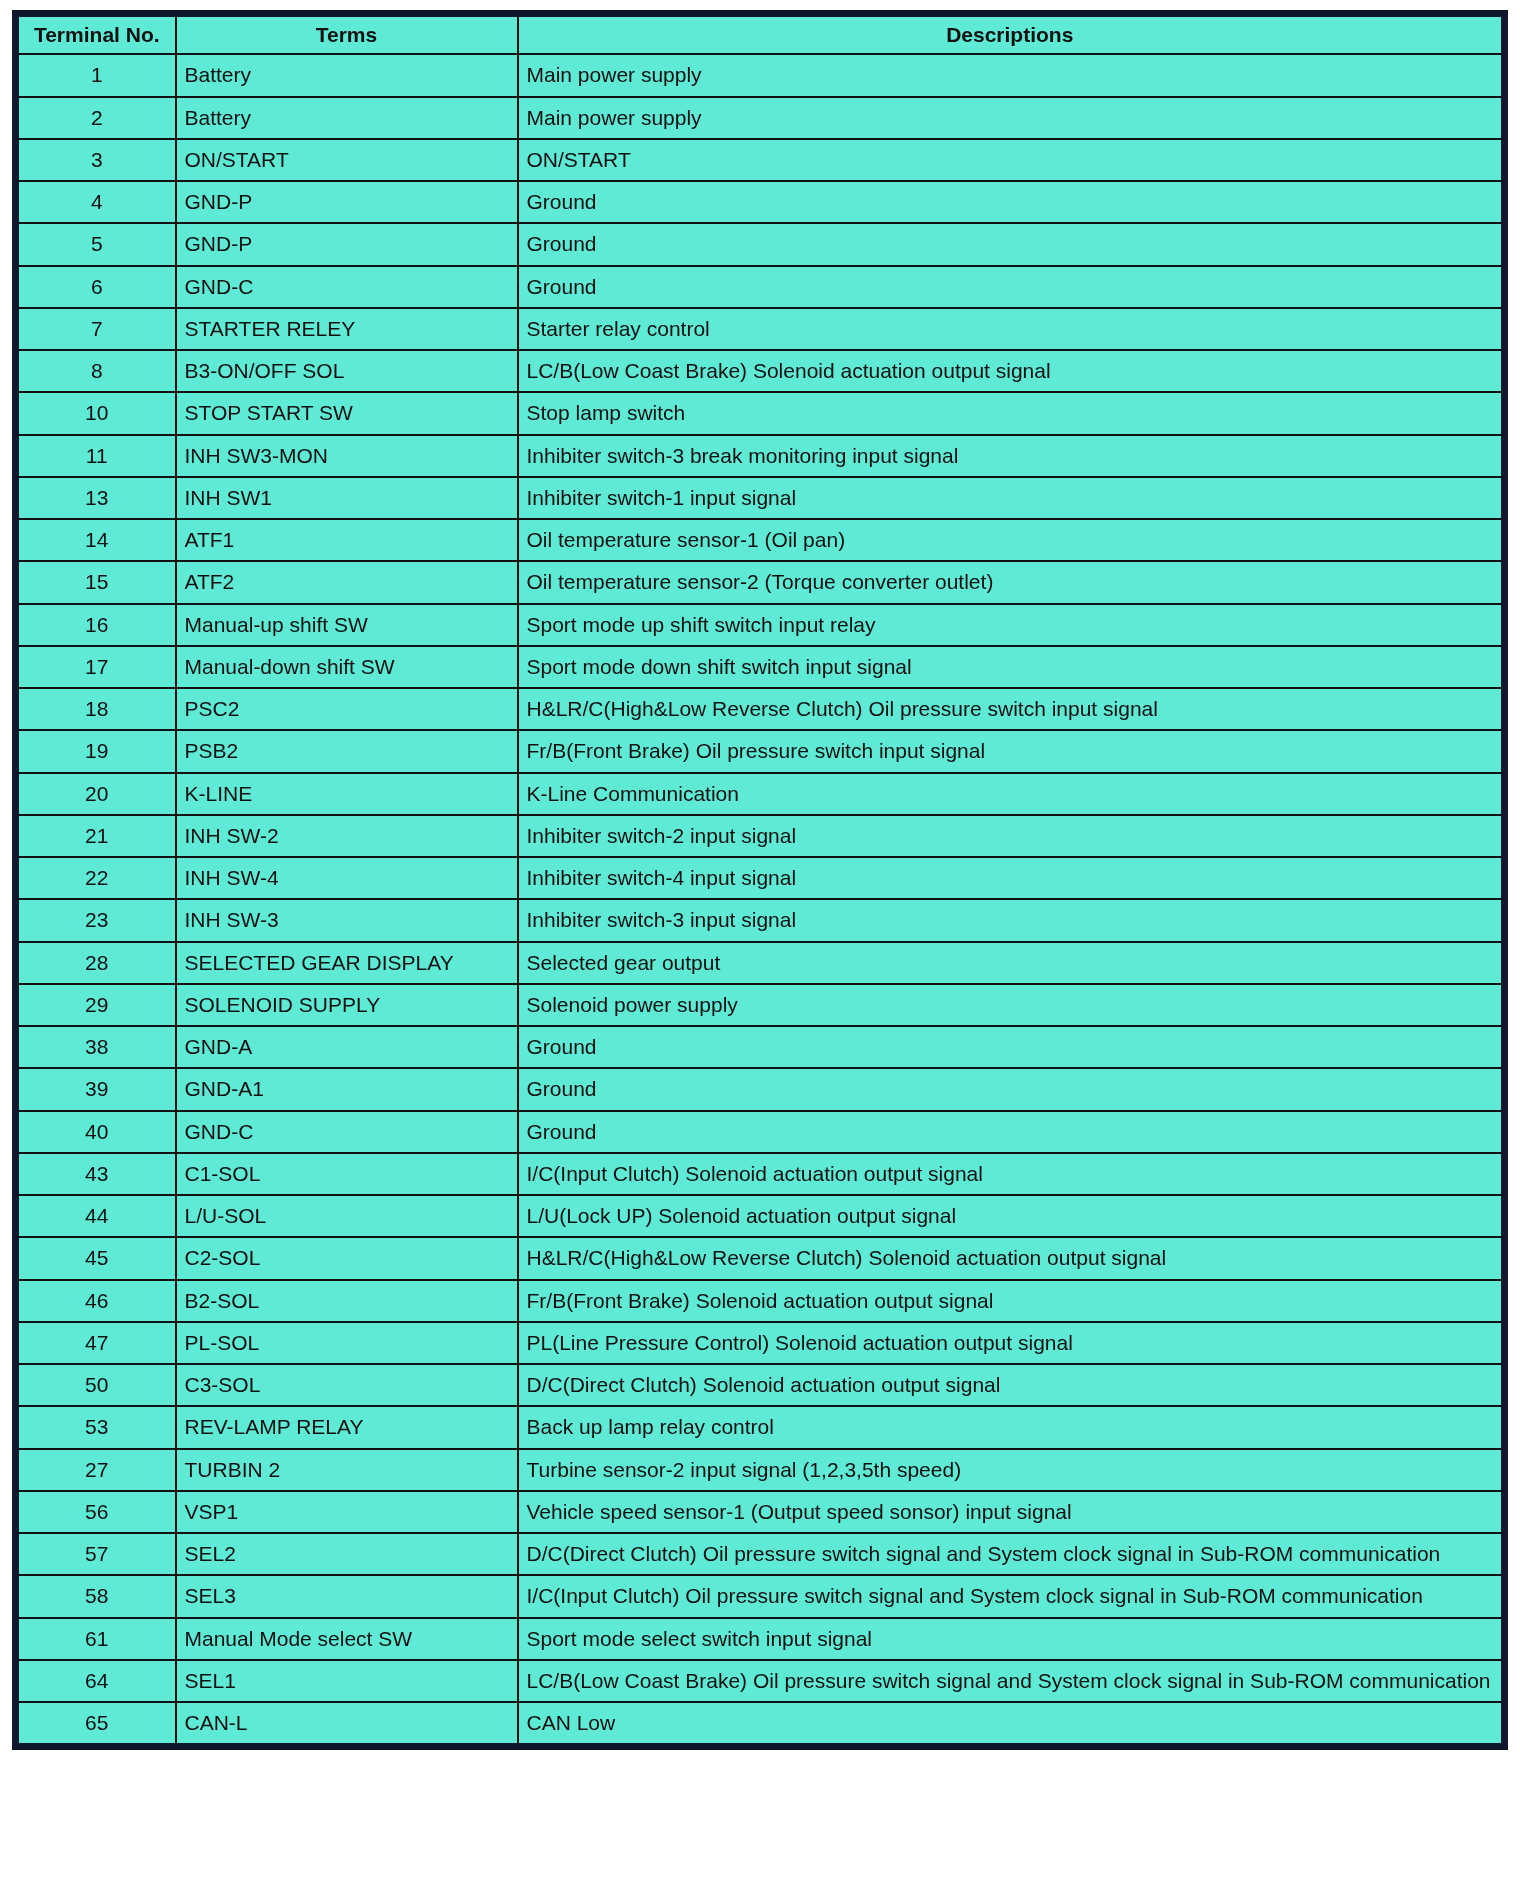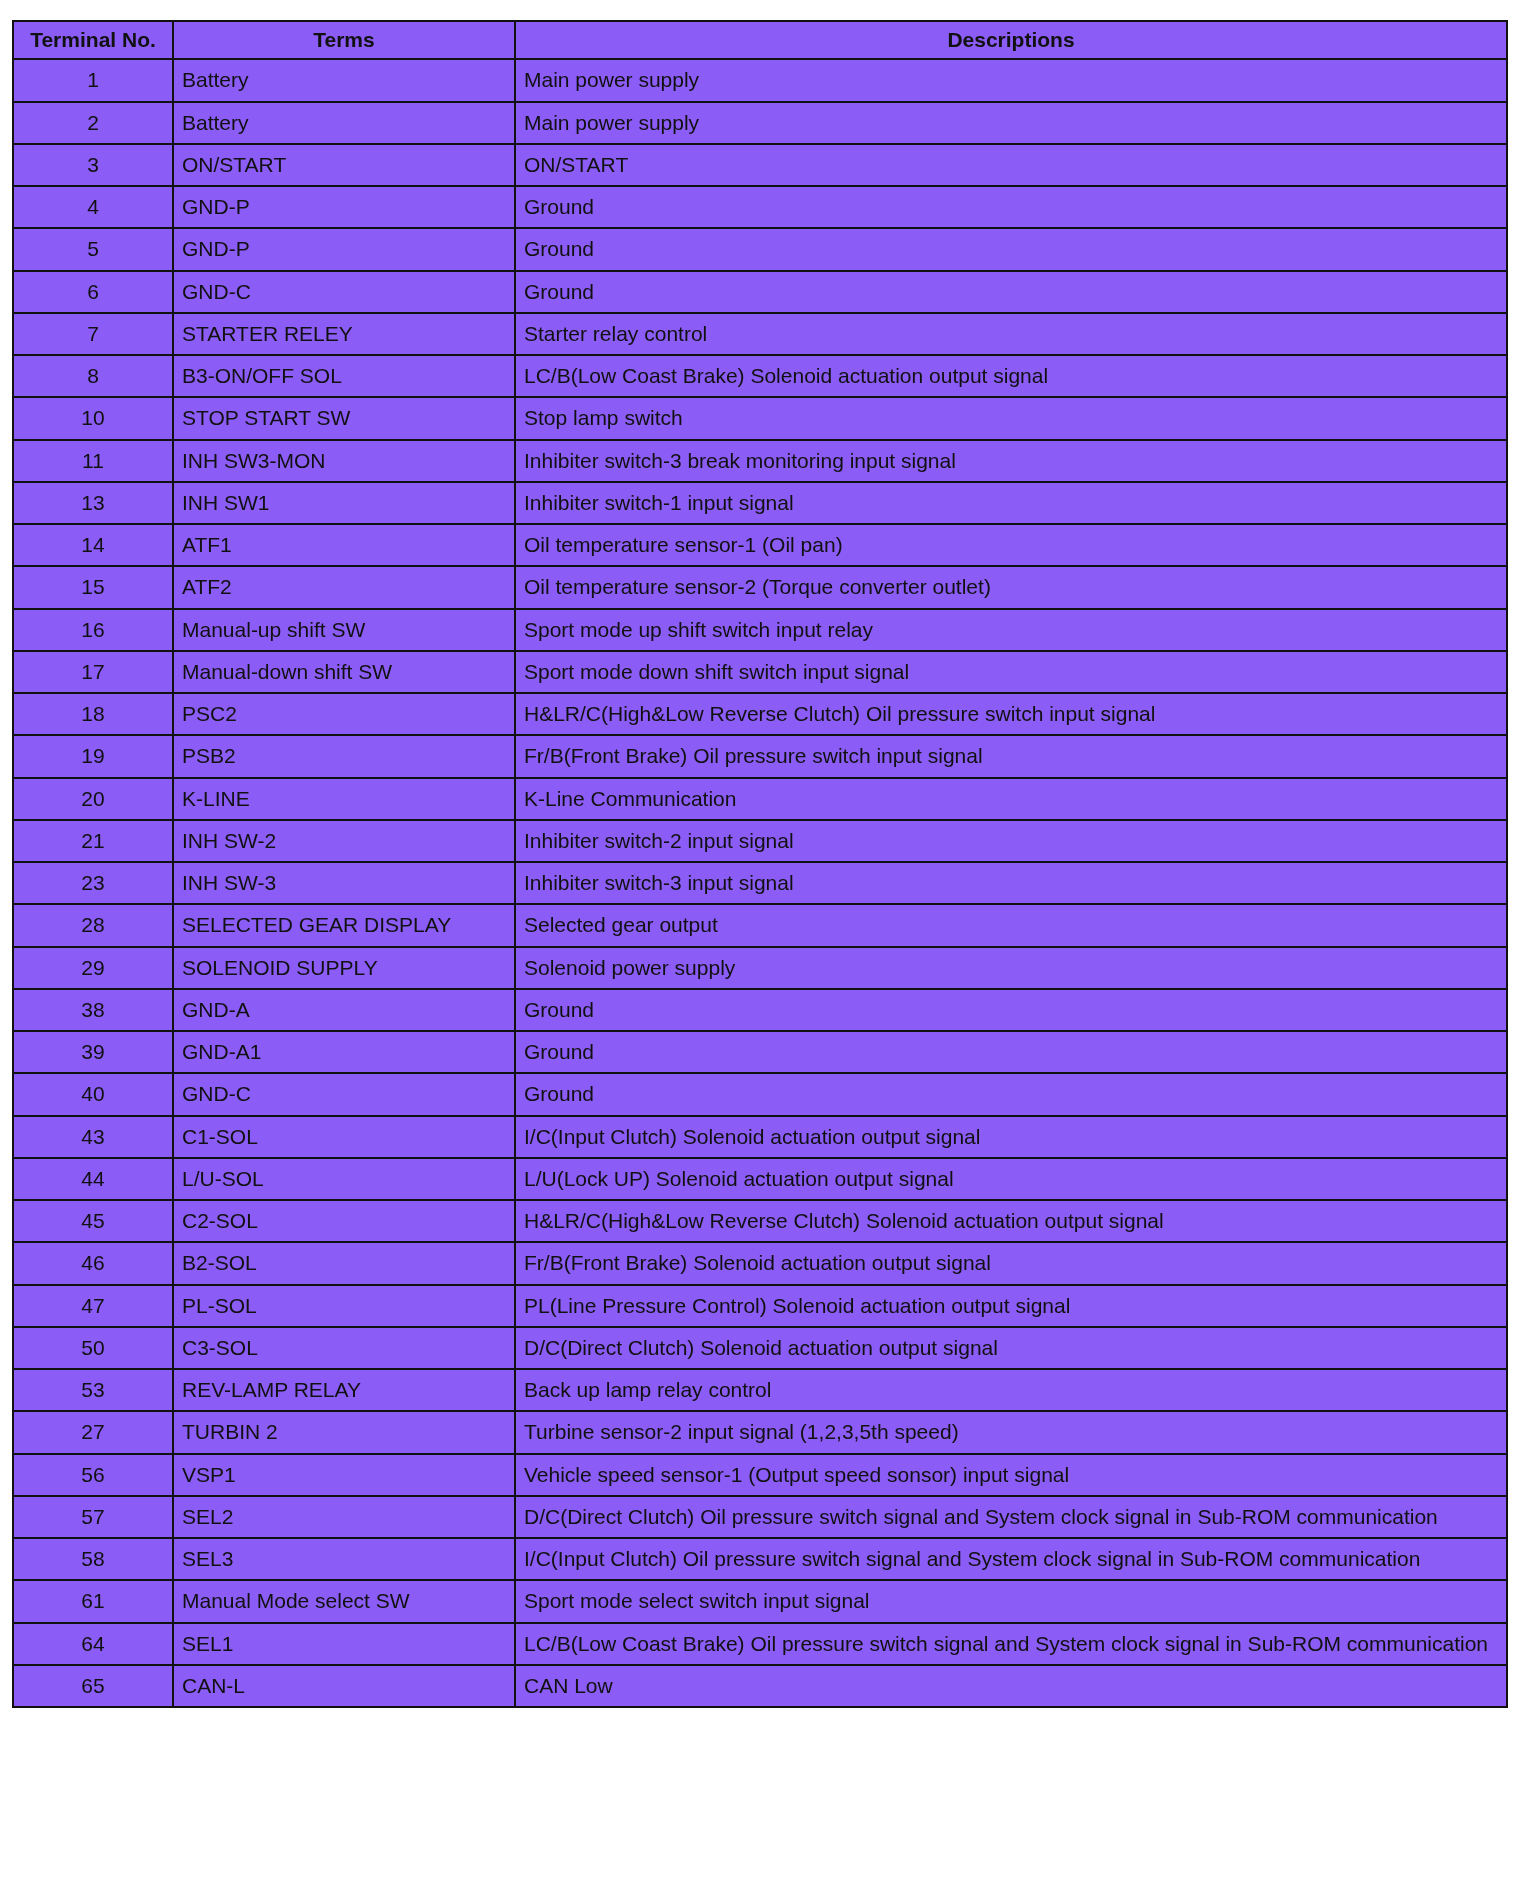--- a/index.html
+++ b/index.html
@@ -10,24 +10,23 @@
   }
   .page {
     width: 1520px;
     box-sizing: border-box;
     padding: 10px 12px 12px 12px;
     background: #ffffff;
   }
   table.terminal-table {
     width: 100%;
     border-collapse: collapse;
-    border: 2px solid #0f172a;
+    border: 7px solid #0f172a;
     table-layout: fixed;
-    background: #8b5cf6;
-    margin-top: 10px;
+    background: #5eead4;
   }
   table.terminal-table th,
   table.terminal-table td {
     border: 2px solid #111111;
     font-size: 21px;
     color: #111111;
     padding: 7px 8px;
     line-height: 1.25;
     vertical-align: middle;
     overflow-wrap: break-word;
@@ -155,20 +154,25 @@
           <td class="cell-terminal">20</td>
           <td class="cell-term">K-LINE</td>
           <td class="cell-desc">K-Line Communication</td>
         </tr>
         <tr>
           <td class="cell-terminal">21</td>
           <td class="cell-term">INH SW-2</td>
           <td class="cell-desc">Inhibiter switch-2 input signal</td>
         </tr>
         <tr>
+          <td class="cell-terminal">22</td>
+          <td class="cell-term">INH SW-4</td>
+          <td class="cell-desc">Inhibiter switch-4 input signal</td>
+        </tr>
+        <tr>
           <td class="cell-terminal">23</td>
           <td class="cell-term">INH SW-3</td>
           <td class="cell-desc">Inhibiter switch-3 input signal</td>
         </tr>
         <tr>
           <td class="cell-terminal">28</td>
           <td class="cell-term">SELECTED GEAR DISPLAY</td>
           <td class="cell-desc">Selected gear output</td>
         </tr>
         <tr>

